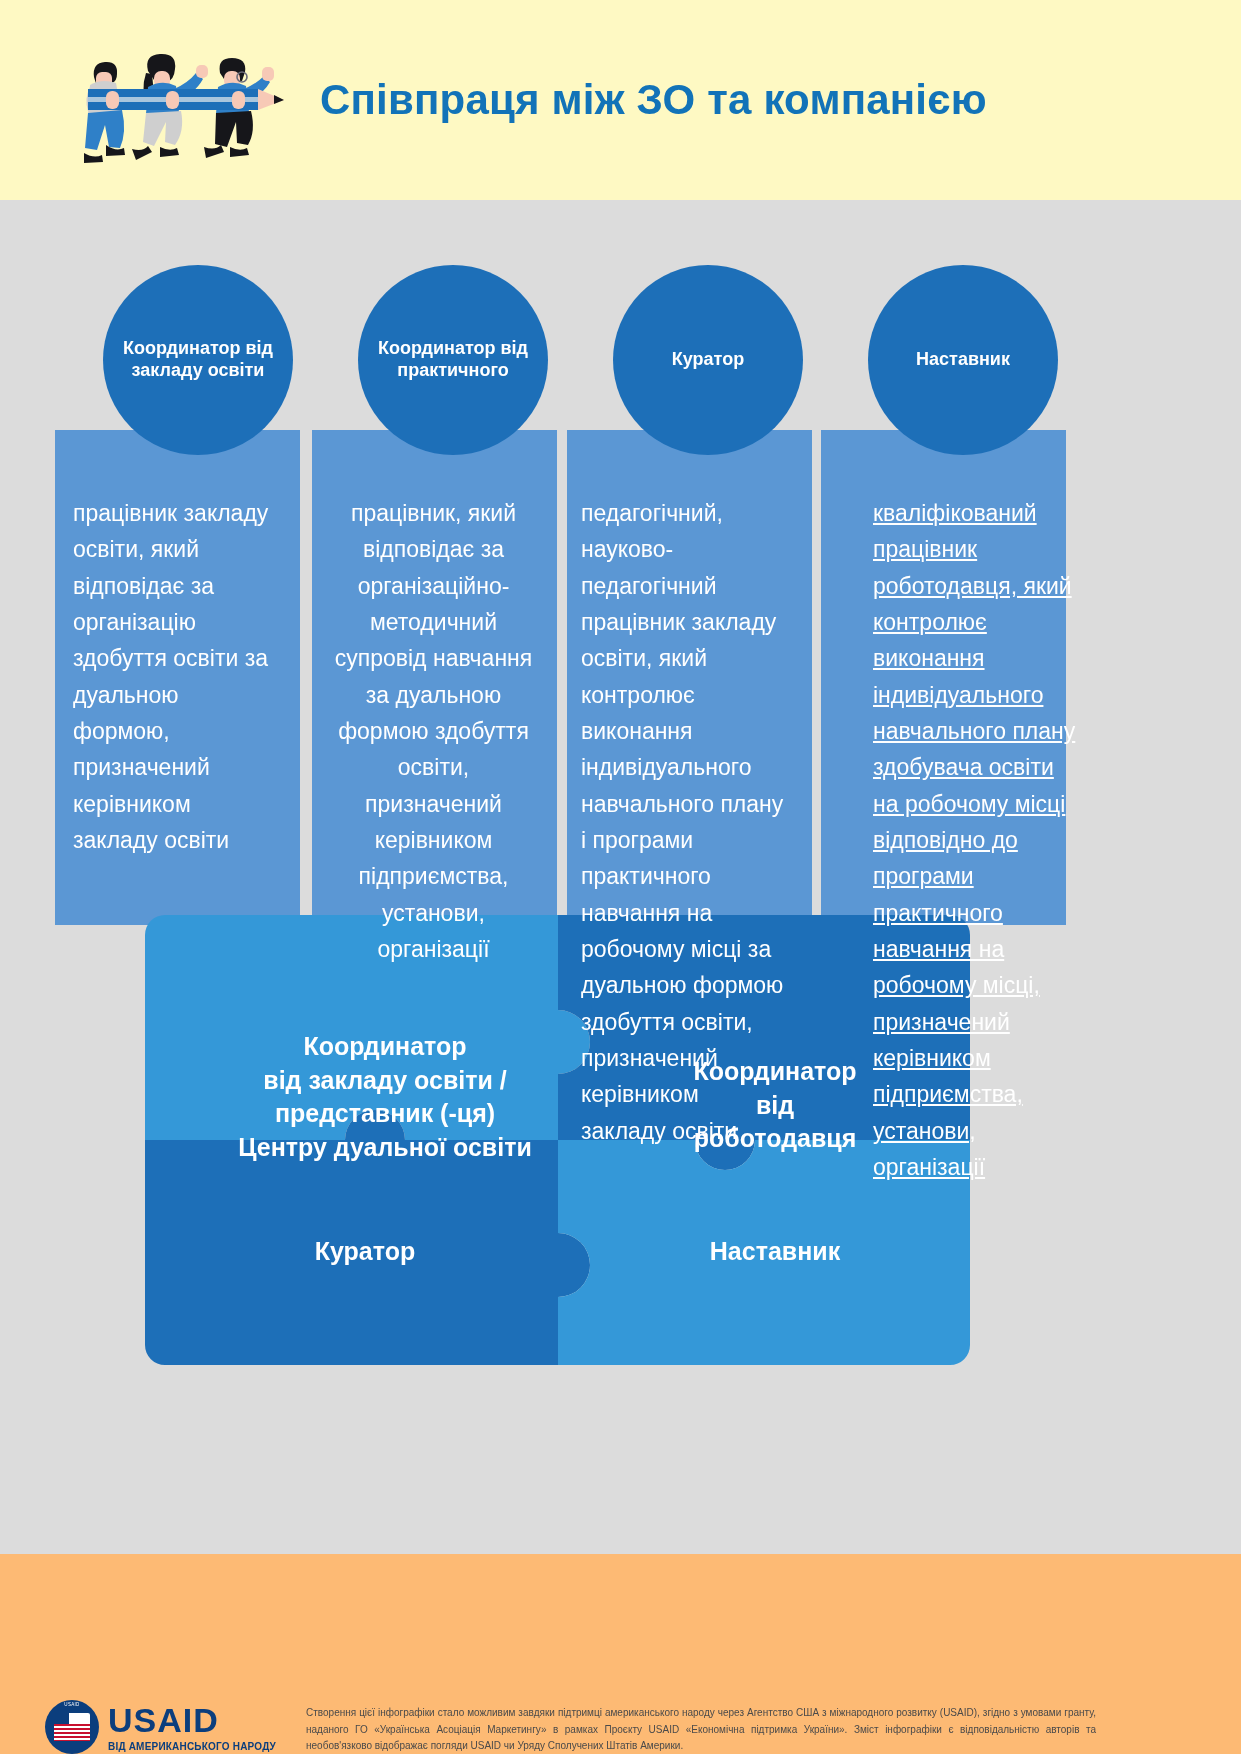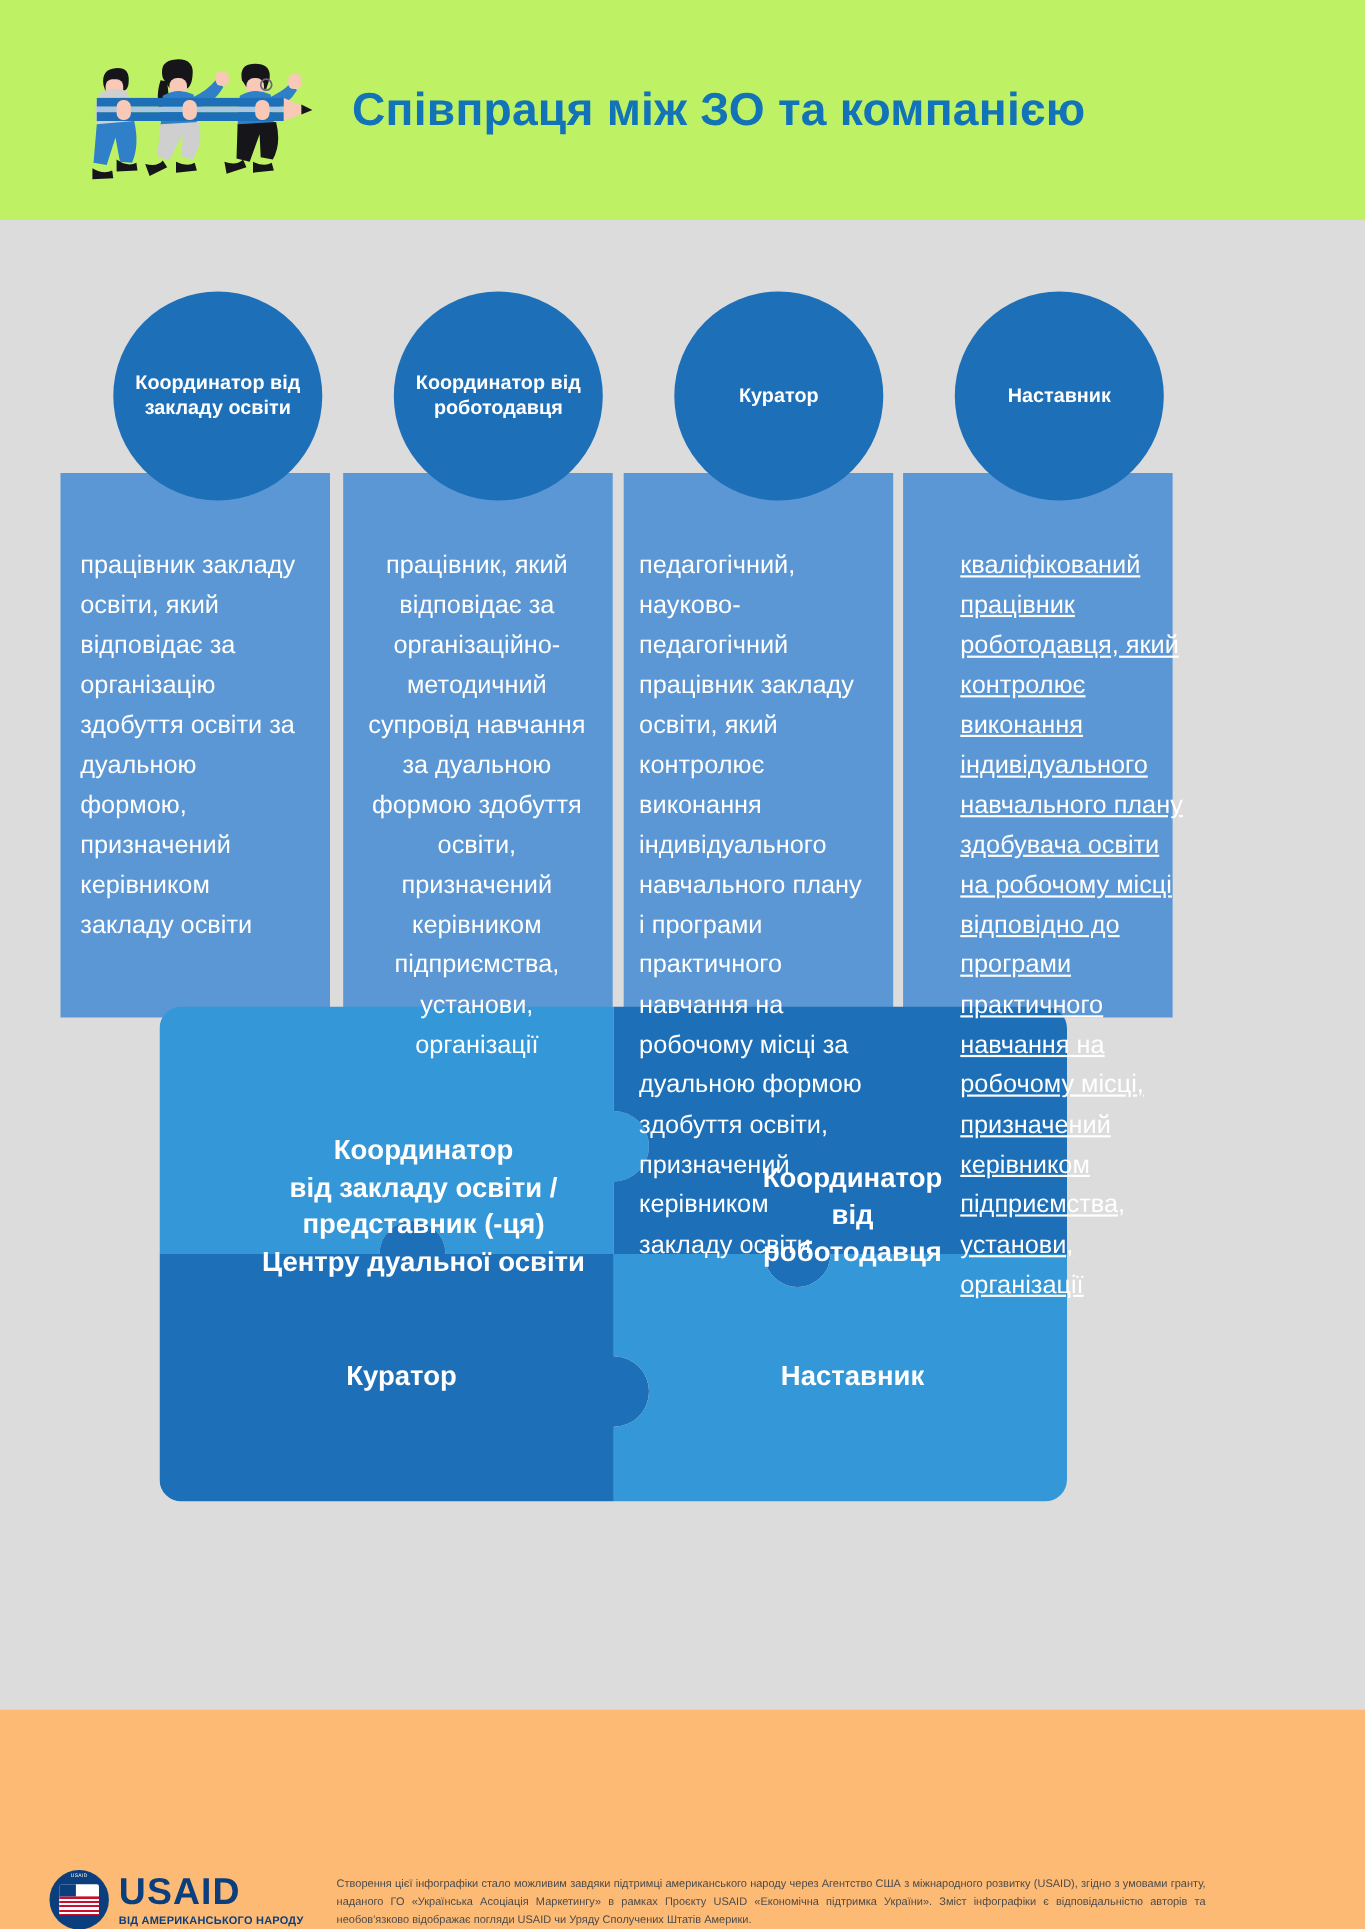--- a/index.html
+++ b/index.html
@@ -14,21 +14,21 @@
     overflow: hidden;
     position: relative;
   }
 
   
   .header {
     position: absolute;
     left: 0; top: 0;
     width: 1241px;
     height: 200px;
-    background: #bef264;
+    background: #fef9c3;
     display: flex;
     align-items: center;
   }
   .header-illustration {
     width: 230px;
     height: 150px;
     margin-left: 70px;
     flex: none;
     position: relative;
   }
@@ -275,21 +275,21 @@
 
     <div class="col col-1"></div>
     <div class="col col-2"></div>
     <div class="col col-3"></div>
     <div class="col col-4"></div>
 
     <div class="circle c1">
       <span>Координатор від закладу освіти</span>
     </div>
     <div class="circle c2">
-      <span>Координатор від роботодавця</span>
+      <span>Координатор від практичного</span>
     </div>
     <div class="circle c3">
       <span>Куратор</span>
     </div>
     <div class="circle c4">
       <span>Наставник</span>
     </div>
 
     <div class="col-text t1">працівник закладу освіти, який відповідає за організацію здобуття освіти за дуальною формою, призначений керівником закладу освіти</div>
     <div class="col-text t2">працівник, який відповідає за організаційно-методичний супровід навчання за дуальною формою здобуття освіти, призначений керівником підприємства, установи, організації</div>

